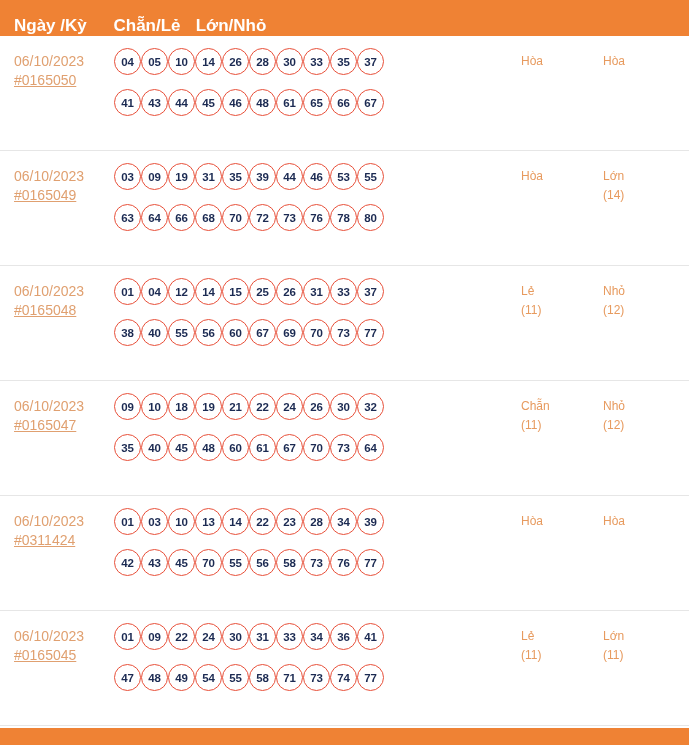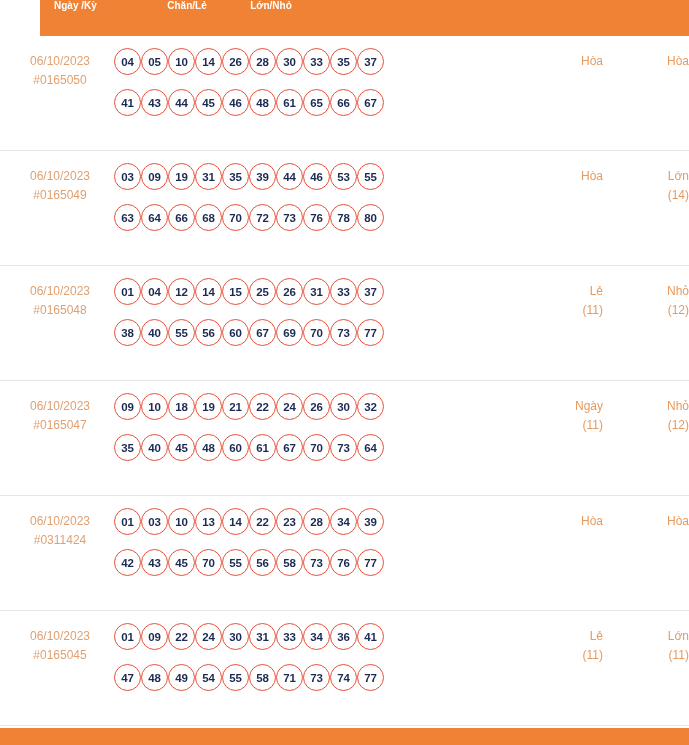--- a/index.html
+++ b/index.html
@@ -13,28 +13,27 @@
     width: 689px;
     height: 745px;
     position: relative;
     background: #ffffff;
     overflow: hidden;
   }
 
   
   .table-header {
     display: flex;
-    align-items: flex-start;
+    align-items: flex-end;
     background: #ef8234;
     height: 36px;
     padding: 0 0 0 14px;
     color: #ffffff;
-    font-size: 10px;
+    font-size: 17px;
     font-weight: bold;
-    margin-left: 40px;
   }
   .th-date   { width: 92px; flex: none; }
   .th-result { flex: 1 1 auto; padding-left: 8px; }
   .th-oe     { width: 82px; flex: none; text-align: center; }
   .th-bs     { width: 86px; flex: none; text-align: center; }
 
   
   .row {
     display: flex;
     align-items: flex-start;
@@ -43,27 +42,26 @@
     padding-top: 12px;
     padding-left: 14px;
     padding-bottom: 6px;
   }
   .row:last-of-type { border-bottom: 1px solid #e6e6e6; }
 
   .cell-date {
     width: 92px;
     flex: none;
     color: #e0a070;
-    font-size: 12px;
+    font-size: 14px;
     line-height: 19px;
     padding-top: 4px;
-    text-align: center;
   }
   .cell-date .d-day { display: block; }
-  .cell-date .d-id  { display: block; }
+  .cell-date .d-id  { display: block; text-decoration: underline; }
 
   .cell-result {
     flex: 1 1 auto;
     padding-left: 8px;
     padding-right: 4px;
   }
   .ball-line {
     display: flex;
     margin-bottom: 14px;
   }
@@ -79,21 +77,21 @@
     font-size: 11.5px;
     font-weight: bold;
     display: flex;
     align-items: center;
     justify-content: center;
     letter-spacing: -0.2px;
   }
 
   .cell-oe, .cell-bs {
     flex: none;
-    text-align: right;
+    text-align: left;
     color: #e79a5e;
     font-size: 12px;
     line-height: 19px;
     padding-top: 4px;
   }
   .cell-oe { width: 82px; }
   .cell-bs { width: 86px; }
   .tag-main  { display: block; }
   .tag-count { display: block; }
   .tag-count:empty { display: none; }
@@ -262,21 +260,21 @@
             <div class="ball">48</div>
             <div class="ball">60</div>
             <div class="ball">61</div>
             <div class="ball">67</div>
             <div class="ball">70</div>
             <div class="ball">73</div>
             <div class="ball">64</div>
           </div>
         </div>
         <div class="cell-oe">
-          <span class="tag-main">Ngày</span>
+          <span class="tag-main">Chẵn</span>
           <span class="tag-count">(11)</span>
         </div>
         <div class="cell-bs">
           <span class="tag-main">Nhỏ</span>
           <span class="tag-count">(12)</span>
         </div>
       </div>
       <div class="row">
         <div class="cell-date">
           <span class="d-day">06/10/2023</span>

